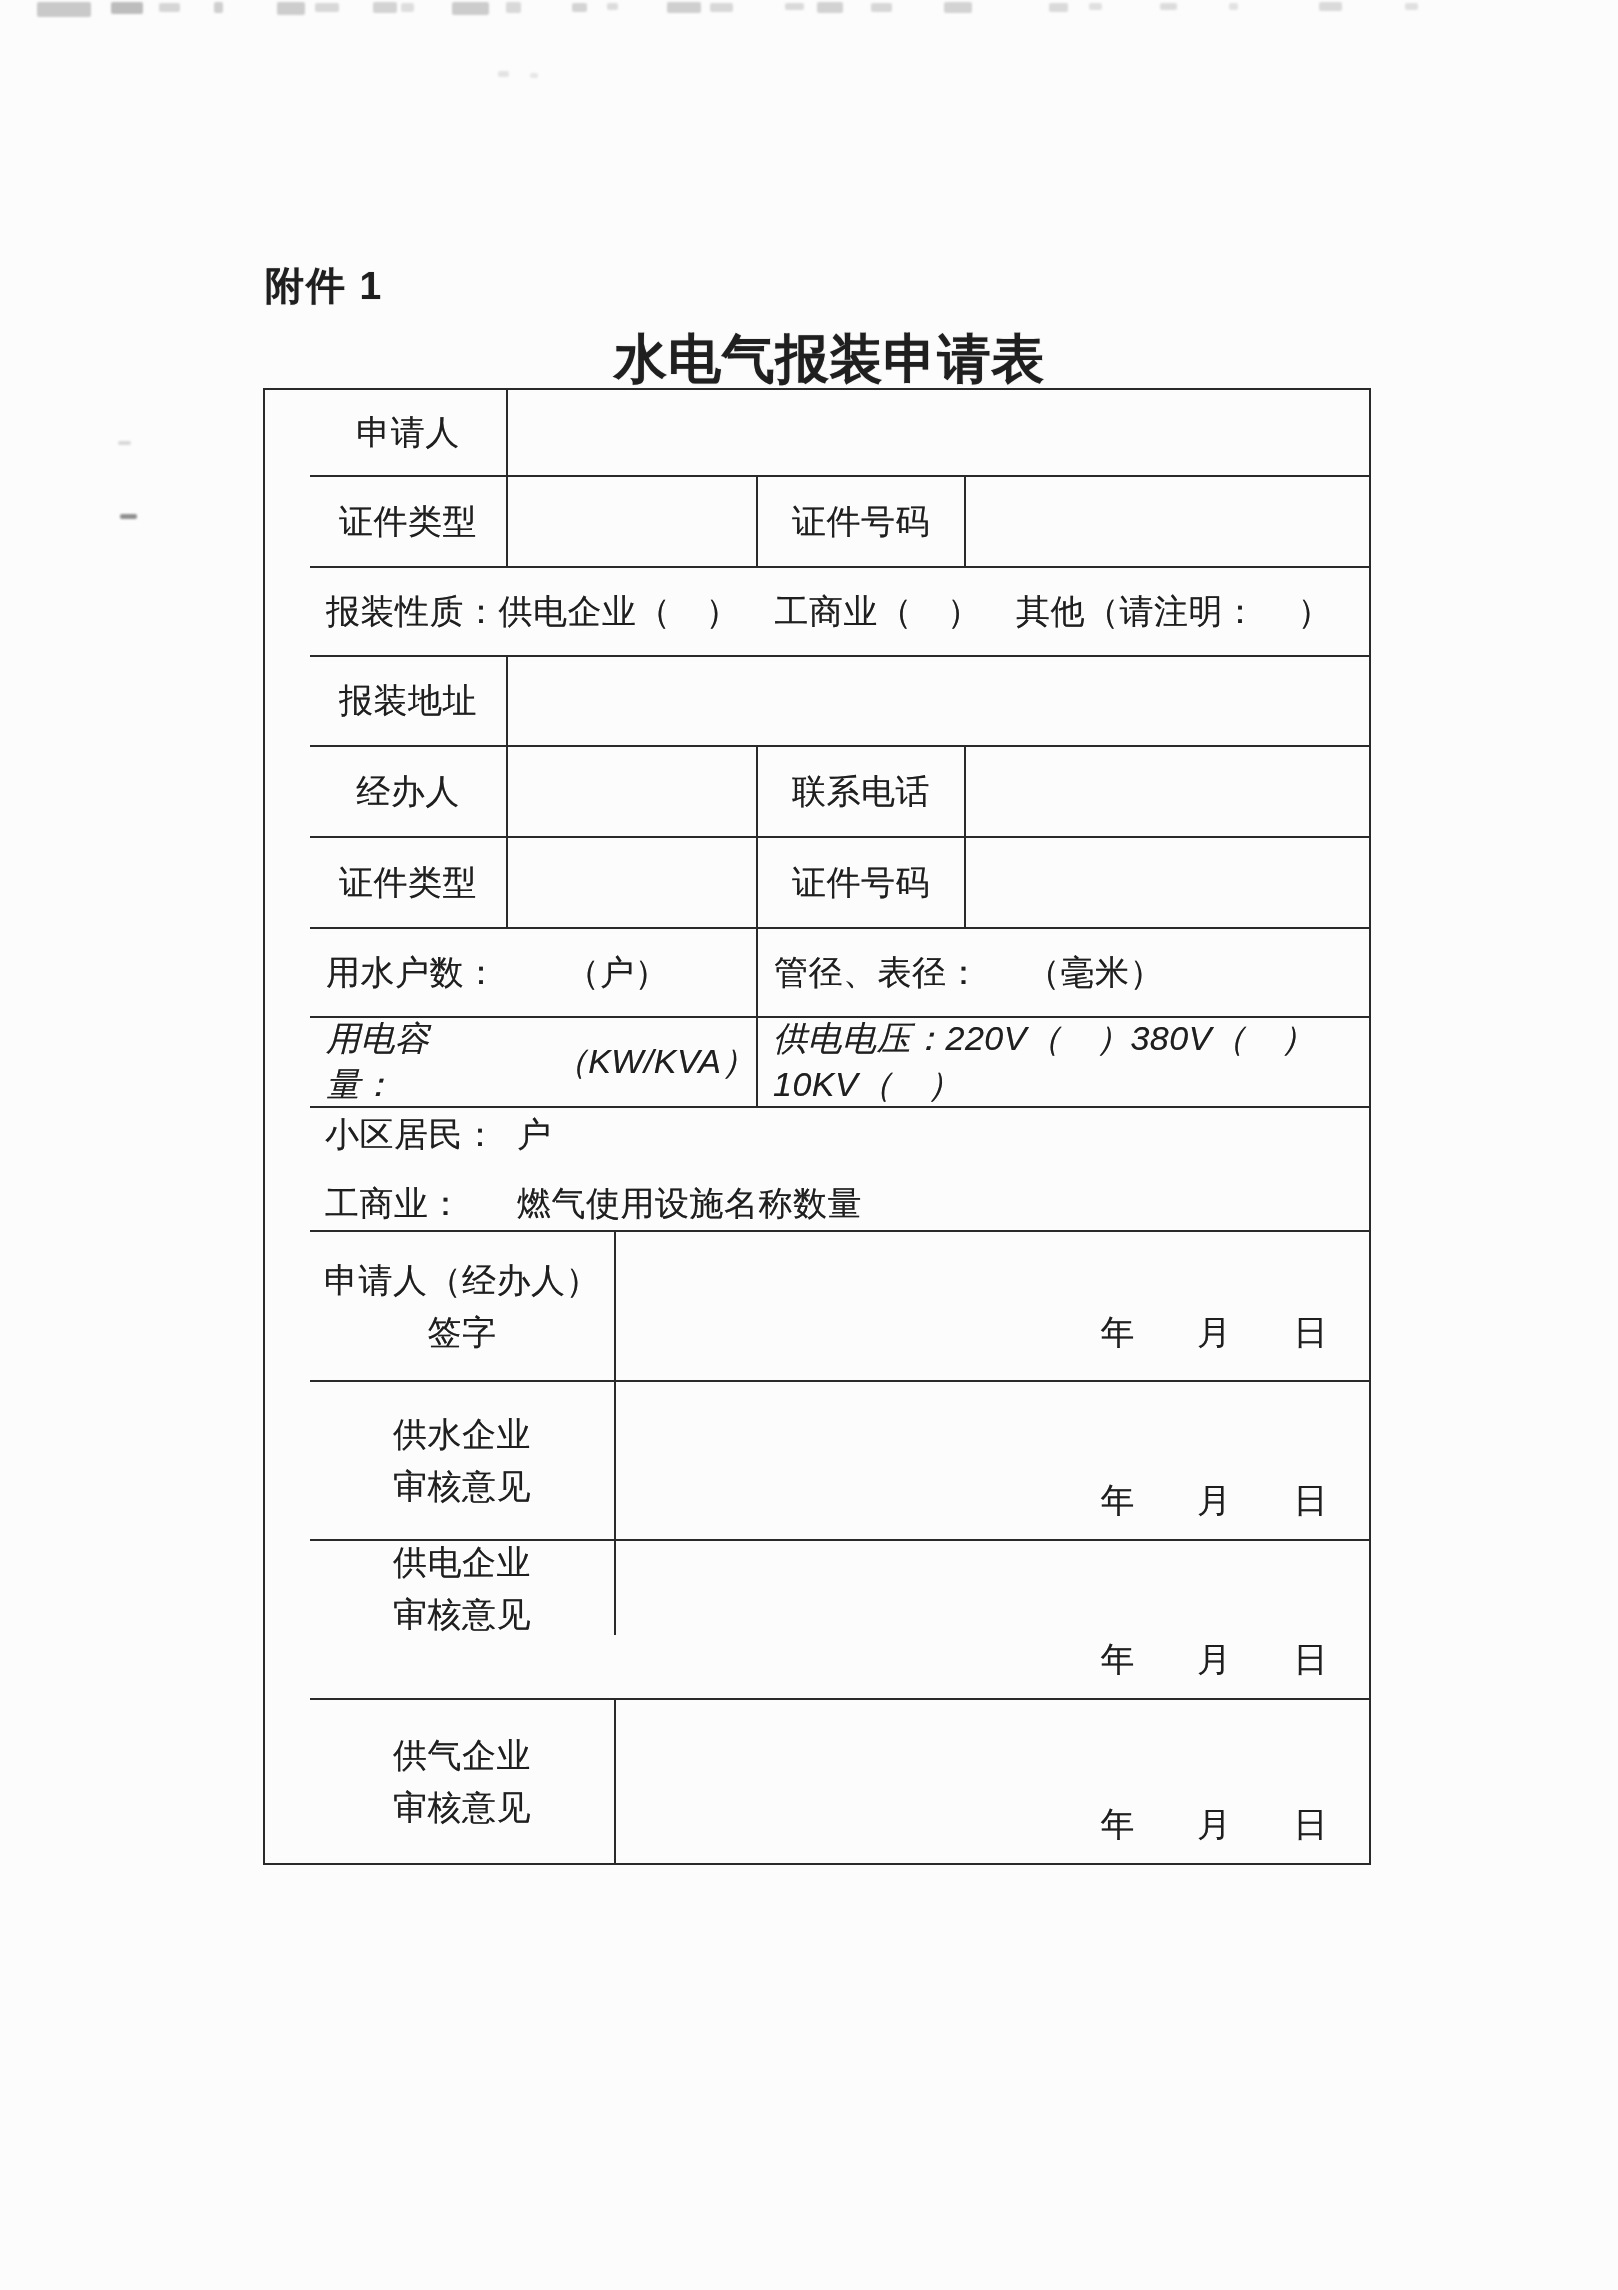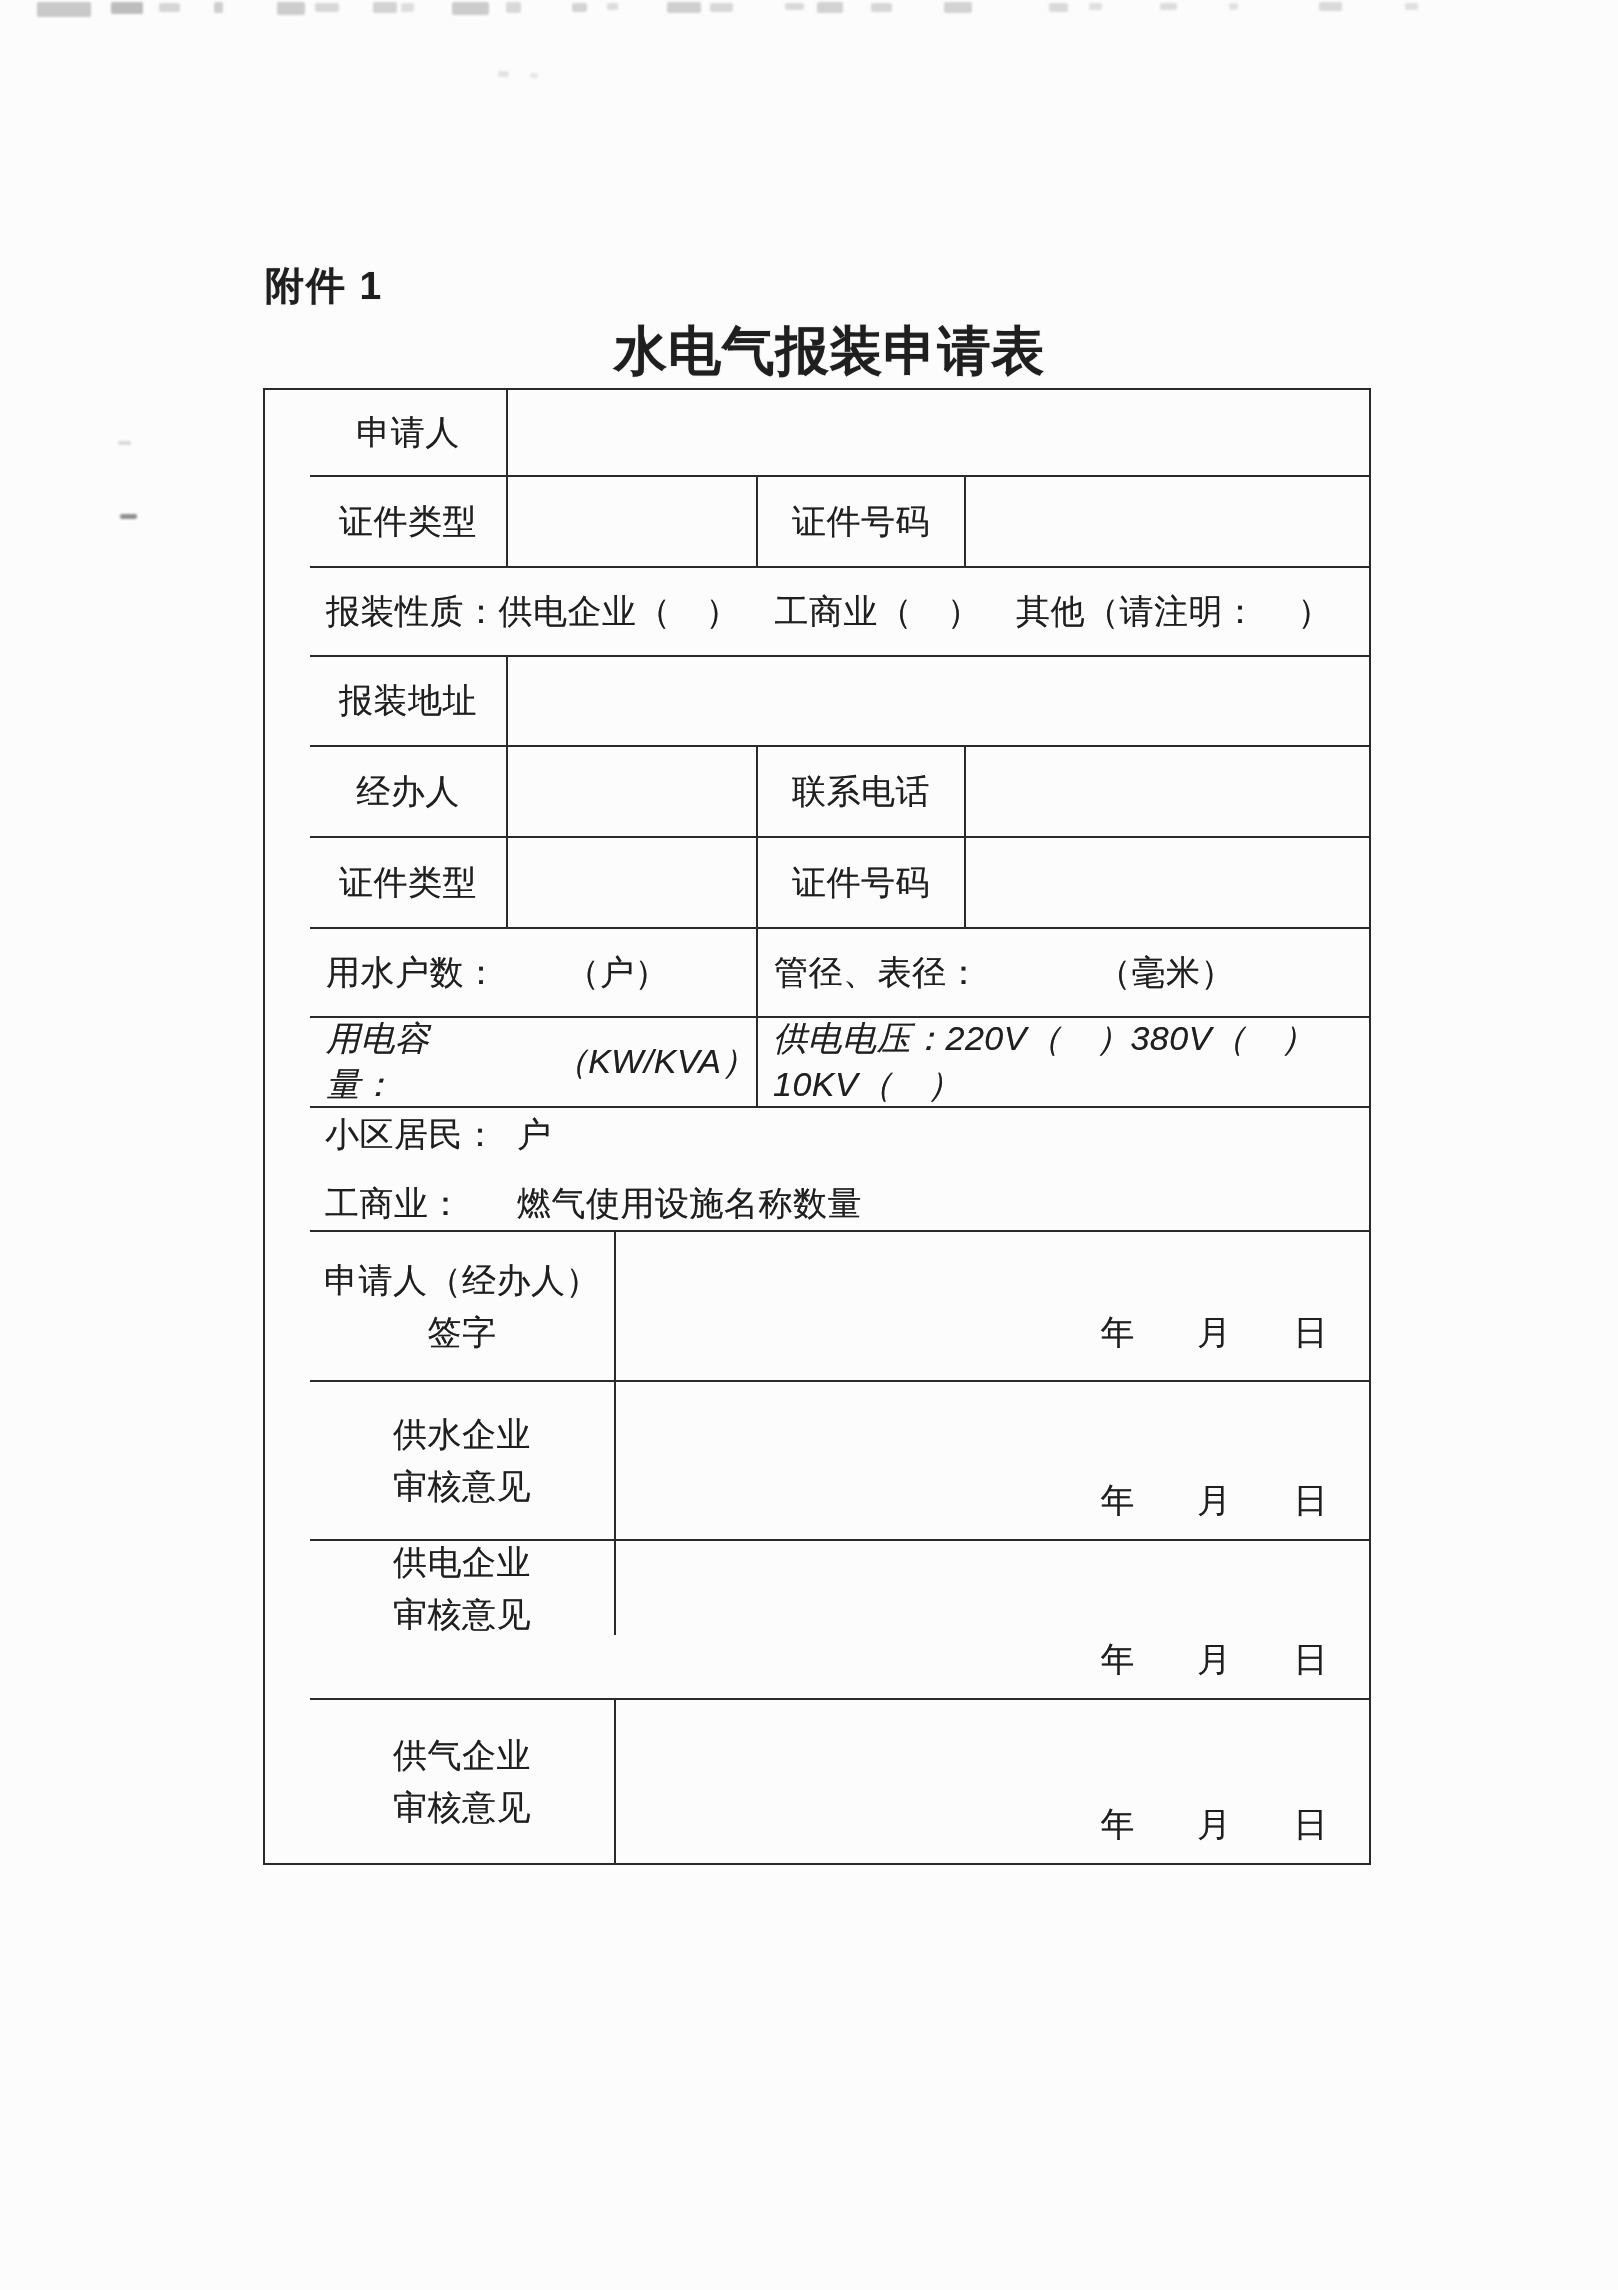--- a/index.html
+++ b/index.html
@@ -20,21 +20,21 @@
   
   .artifacts i{position:absolute;display:block;border-radius:1.9px;filter:blur(1.1px);}
   .m-dash{position:absolute;filter:blur(0.9px);border-radius:1.9px;}
 
   .attach{
     position:absolute;left:265px;top:259px;
     font-size:39px;font-weight:700;letter-spacing:1.9px;
     text-shadow:0 0 0.9px rgba(20,20,20,.45);
   }
   .title{
-    position:absolute;left:614px;top:316px;
+    position:absolute;left:614px;top:324px;
     font-size:53px;font-weight:700;letter-spacing:0.9px;
     text-shadow:0 0 0.9px rgba(20,20,20,.5);
   }
 
   .tbl{
     position:absolute;left:263px;top:388px;width:1108px;
     border:2.8px solid var(--line);box-sizing:border-box;
     font-size:34px;letter-spacing:0.5px;
     text-shadow:0 0 0.6px rgba(25,25,25,.55);
     padding-left:45px;
@@ -59,21 +59,21 @@
 
   
   .h-r1{height:85px;}  .h-r2{height:89px;}  .h-r3{height:87px;}
   .h-r4{height:88px;}  .h-r5{height:89px;}  .h-r6{height:89px;}
   .h-r7{height:87px;}  .h-r8{height:88px;font-style:italic;}  .h-r9{height:122px;}
   .h-r10{height:148px;}.h-r11{height:157px;}.h-r12{height:157px;flex-direction:column;}
   .h-r13{height:163px;}
 
   .u-gap72{display:inline-block;margin-left:67px;}
   .u-gap95{display:inline-block;margin-left:89px;}
-  .u-gap100{display:inline-block;margin-left:116px;}
+  .u-gap100{display:inline-block;margin-left:45px;}
 
   .paren{position:absolute;right:37px;top:50%;transform:translateY(-50%);}
 
   .gas-right{flex-direction:column;align-items:flex-start;justify-content:center;gap:23px;padding-left:15px;}
   .gas-line{display:flex;}
   .gas-lbl{display:inline-block;width:192px;}
 
   .lbl2{flex-direction:column;justify-content:center;gap:9.4px;text-align:center;line-height:1.25;}
 
   .dates{position:absolute;right:41px;bottom:15px;display:flex;gap:62px;}

